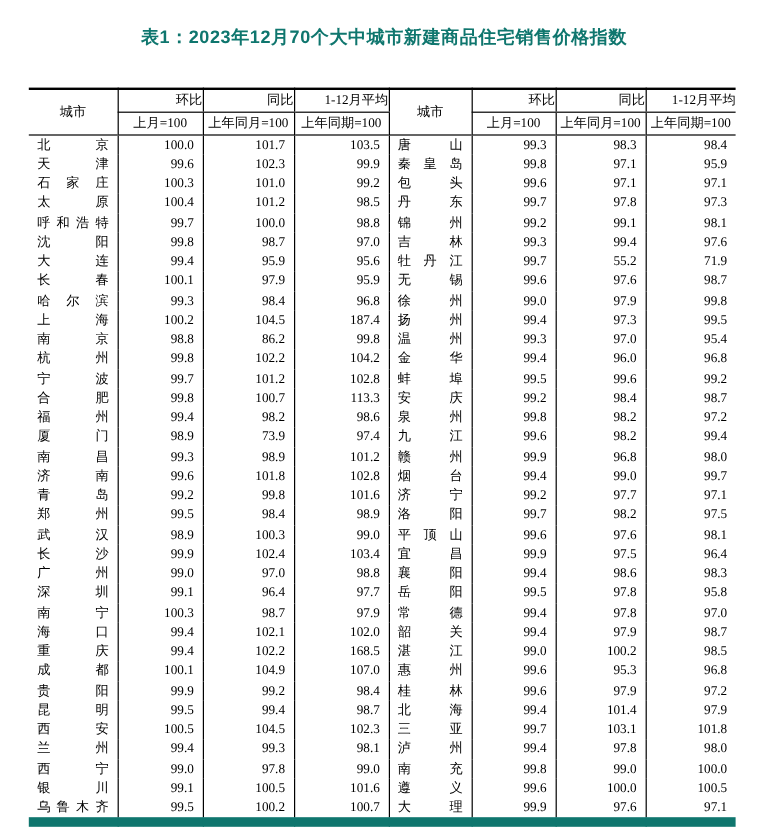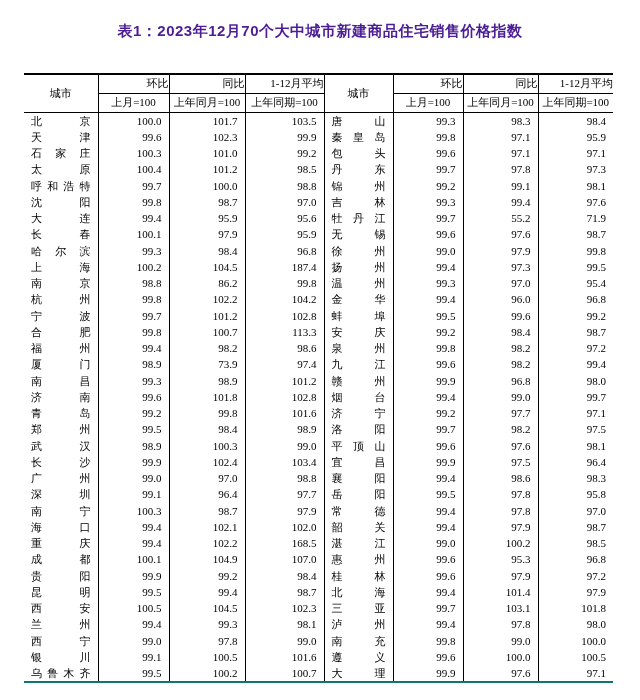--- a/index.html
+++ b/index.html
@@ -10,29 +10,29 @@
     font-family: "Liberation Serif", serif;
     overflow: hidden;
   }
   .page-title {
     padding-top: 22px;
     text-align: center;
     font-family: "Liberation Sans", sans-serif;
     font-weight: bold;
     font-size: 15px;
     letter-spacing: 0.5px;
-    color: #4c1d95;
+    color: #0f766e;
   }
   table.price-table {
     table-layout: fixed;
     border-collapse: collapse;
     width: 589px;
     margin: 32px 0 0 24px;
     border-top: 2px solid #000;
-    border-bottom: 2px solid #0f766e;
+    border-bottom: 8px solid #0f766e;
   }
   th, td {
     font-weight: normal;
     font-size: 11px;
     white-space: nowrap;
     overflow: hidden;
     padding: 0;
   }
   thead tr { height: 19px; }
   thead { border-bottom: 1.5px solid #000; }

